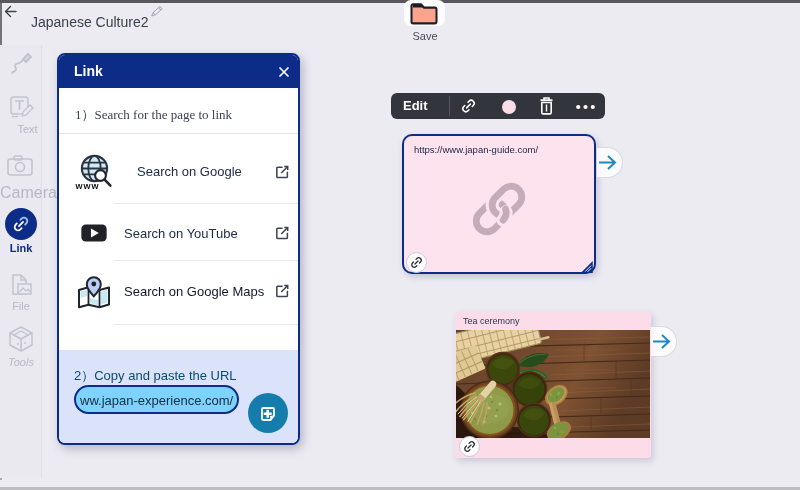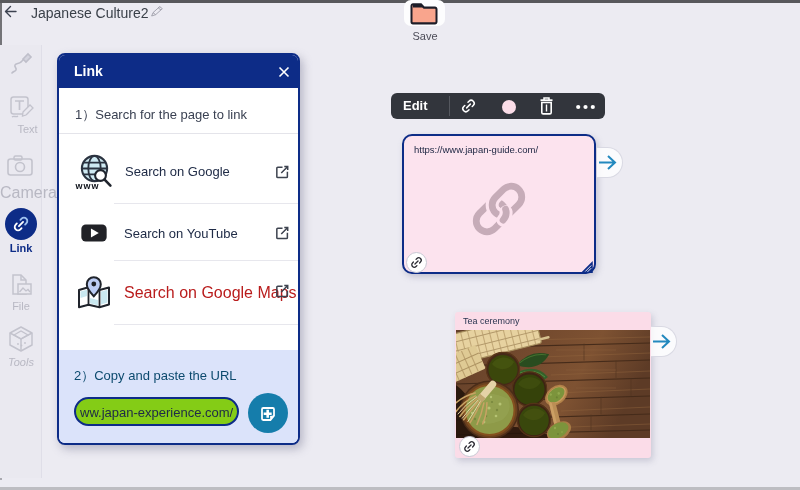--- a/index.html
+++ b/index.html
@@ -12,21 +12,21 @@
 
 <div class="abs" style="left:0;top:0;width:800px;height:3px;background:#58585c;"></div>
 
 <div class="abs" style="left:0;top:487px;width:800px;height:3px;background:#bdbdc2;"></div>
 
 <div class="abs" style="left:0;top:3px;width:2px;height:477px;background:linear-gradient(#707074,#a9a9b0);"></div>
 
 <svg class="abs" style="left:3px;top:4px;" width="15" height="15" viewBox="0 0 15 15">
   <path d="M2.5 7.5 H13 M2.5 7.5 L7.5 2.5 M2.5 7.5 L7.5 12.5" stroke="#3c4250" stroke-width="1.4" fill="none" stroke-linecap="round"></path>
 </svg>
-<div class="abs" style="left:31px;top:5px;font-size:14px;color:#3a4049;">Japanese Culture2</div>
+<div class="abs" style="left:31px;top:14px;font-size:14px;color:#3a4049;">Japanese Culture2</div>
 <svg class="abs" style="left:149px;top:5px;" width="16" height="14" viewBox="0 0 24 20">
   <path d="M4 16 L6 11 L16 2 L20 5 L10 14 L4 16 Z M6 11 L10 14 M16 2 L14 4 L18 7" stroke="#9a9aa6" stroke-width="1.3" fill="none" stroke-linejoin="round"></path>
 </svg>
 
 <div class="abs" style="left:0;top:45px;width:42px;height:433px;background:#eae9f0;border-right:1px solid #dfdee8;"></div>
 
 <svg class="abs" style="left:9px;top:51px;" width="24" height="24" viewBox="0 0 24 24">
   <g stroke="#bfbfca" fill="none" stroke-width="1.6">
     <path d="M14 8 L19 3 L22 6 L17 11 Z" fill="#d4d4de" stroke="#bfbfca"></path>
     <path d="M14.5 8.5 L12 11"></path>
@@ -274,32 +274,32 @@
   <path d="M2 9.5 H18 M11 3 L18 9.5 L11 16" stroke="#2288be" stroke-width="2" fill="none"></path>
 </svg>
 
 <div class="abs" style="left:57px;top:53px;width:243px;height:392px;background:#fff;border:2px solid #0d2c87;border-radius:8px;box-shadow:3px 4px 10px rgba(100,100,130,.4);overflow:hidden;">
   <div style="height:33px;background:#0d2c87;position:relative;">
     <div style="position:absolute;left:15px;top:8px;font-size:14px;font-weight:bold;color:#fff;">Link</div>
     <svg style="position:absolute;left:219px;top:11px;" width="12" height="12" viewBox="0 0 12 12">
       <path d="M1.5 1.5 L10.5 10.5 M10.5 1.5 L1.5 10.5" stroke="#fff" stroke-width="1.6"></path>
     </svg>
   </div>
-  <div style="position:absolute;left:16px;top:51px;font-size:13px;color:#3a4152;">1）Search for the page to link</div>
+  <div style="position:absolute;left:16px;top:51px;font-size:13px;color:#3a4152;font-family:Liberation Serif, serif;">1）Search for the page to link</div>
   <div style="position:absolute;left:0;top:78px;width:243px;height:1px;background:#e4e4ea;"></div>
 
   <svg style="position:absolute;left:16px;top:97px;" width="40" height="42" viewBox="0 0 40 42">
     <circle cx="19.5" cy="16.5" r="12.6" fill="#cfeaf2" stroke="#2b3340" stroke-width="2.1"></circle>
     <ellipse cx="19.5" cy="16.5" rx="6.2" ry="12.6" fill="none" stroke="#2b3340" stroke-width="1.8"></ellipse>
     <path d="M8.3 10.7 H30.7 M6.9 16.5 H32.1 M8.3 22.3 H30.7" stroke="#2b3340" stroke-width="1.8" fill="none"></path>
     <circle cx="25.5" cy="23.5" r="5.4" fill="#fff" stroke="#20252e" stroke-width="2.1"></circle>
     <path d="M29.6 27.6 L35.4 33.6" stroke="#20252e" stroke-width="2.6" stroke-linecap="round"></path>
     <text x="0.5" y="36.5" font-size="9" font-weight="bold" fill="#10141c" letter-spacing="1" font-family="Liberation Sans">www</text>
   </svg>
-  <div style="position:absolute;left:66px;top:109px;font-size:13px;color:#202c47;">Search on Google</div>
+  <div style="position:absolute;left:78px;top:109px;font-size:13px;color:#202c47;">Search on Google</div>
   <svg style="position:absolute;left:216px;top:110px;" width="14" height="14" viewBox="0 0 13 13">
     <path d="M7 2.2 H2.6 a0.9 0.9 0 0 0 -0.9 0.9 V10.8 a0.9 0.9 0 0 0 0.9 0.9 H10.6 a0.9 0.9 0 0 0 0.9 -0.9 V6.3" stroke="#3d434f" stroke-width="1.4" fill="none"></path>
     <path d="M5.8 7.4 L11.6 1.6 M8.6 1.4 H11.8 V4.6" stroke="#3d434f" stroke-width="1.4" fill="none"></path>
   </svg>
   <div style="position:absolute;left:55px;top:148px;width:186px;height:1px;background:#e7e7ed;"></div>
 
   <svg style="position:absolute;left:22px;top:169px;" width="26" height="18" viewBox="0 0 38 26">
     <rect x="0.5" y="0.5" width="37" height="25" rx="6.5" fill="#212227"></rect>
     <path d="M14.5 6.5 L26 13 L14.5 19.5 Z" fill="#fff"></path>
   </svg>
@@ -312,30 +312,30 @@
 
   <svg style="position:absolute;left:19px;top:221px;" width="32" height="33" viewBox="0 0 32 33">
     <path d="M1 14 L10.5 11.2 L21.5 14 L31 11.5 V28.5 L21.5 31.2 L10.5 28.7 L1 31.2 Z" fill="#fff" stroke="#20242c" stroke-width="2" stroke-linejoin="round"></path>
     <path d="M10.5 11.2 V28.7 M21.5 14 V31.2" stroke="#20242c" stroke-width="1.8"></path>
     <path d="M2.5 15.5 L9 13.8 V20 L2.5 22 Z" fill="#c9e8f0"></path>
     <path d="M12 22 L20 24 V29.5 L12 27.3 Z" fill="#c9e8f0"></path>
     <path d="M23 15.5 L29.5 13.8 V26.5 L23 28.6 Z" fill="#c9e8f0"></path>
     <path d="M15.8 1.2 a7 7 0 0 1 7 7 c0 4.6 -7 12 -7 12 s-7 -7.4 -7 -12 a7 7 0 0 1 7 -7 Z" fill="#bccdf5" stroke="#20242c" stroke-width="2"></path>
     <circle cx="15.8" cy="8" r="2.4" fill="#1d2026"></circle>
   </svg>
-  <div style="position:absolute;left:65px;top:229px;font-size:16px;color:#b91c1c;">Search on Google Maps</div>
+  <div style="position:absolute;left:65px;top:229px;font-size:13px;color:#0f172a;">Search on Google Maps</div>
   <svg style="position:absolute;left:216px;top:229px;" width="14" height="14" viewBox="0 0 13 13">
     <path d="M7 2.2 H2.6 a0.9 0.9 0 0 0 -0.9 0.9 V10.8 a0.9 0.9 0 0 0 0.9 0.9 H10.6 a0.9 0.9 0 0 0 0.9 -0.9 V6.3" stroke="#3d434f" stroke-width="1.4" fill="none"></path>
     <path d="M5.8 7.4 L11.6 1.6 M8.6 1.4 H11.8 V4.6" stroke="#3d434f" stroke-width="1.4" fill="none"></path>
   </svg>
   <div style="position:absolute;left:55px;top:269px;width:186px;height:1px;background:#e7e7ed;"></div>
 
   <div style="position:absolute;left:0;top:295px;width:243px;height:97px;background:#dbe3fa;"></div>
   <div style="position:absolute;left:15px;top:312px;font-size:13px;color:#0c4a6e;">2）Copy and paste the URL</div>
-  <div style="position:absolute;left:15px;top:342px;width:165px;height:29px;background:#84cc16;border:2px solid #0d2c87;border-radius:16px;overflow:hidden;">
+  <div style="position:absolute;left:15px;top:330px;width:165px;height:29px;background:#7dd3fc;border:2px solid #0d2c87;border-radius:16px;overflow:hidden;">
     <div style="position:absolute;left:4px;top:6px;font-size:13px;color:#202c47;white-space:nowrap;">ww.japan-experience.com/</div>
   </div>
   <div style="position:absolute;left:189px;top:338px;width:40px;height:40px;border-radius:50%;background:#157dab;"></div>
   <svg style="position:absolute;left:201px;top:351px;" width="16" height="16" viewBox="0 0 20 20">
     <path d="M4 2.5 H16 A1.5 1.5 0 0 1 17.5 4 V12 L13 17.5 H4 A1.5 1.5 0 0 1 2.5 16 V4 A1.5 1.5 0 0 1 4 2.5 Z" fill="none" stroke="#fff" stroke-width="2.2"></path>
     <path d="M17 12 L12.5 12.5 L13 17.5 Z" fill="#fff"></path>
     <path d="M8 4.8 h3.2 v3.4 h3.4 v3.2 h-3.4 v3.4 h-3.2 v-3.4 h-3.4 v-3.2 h3.4 Z" fill="#fff"></path>
   </svg>
 </div>
 

